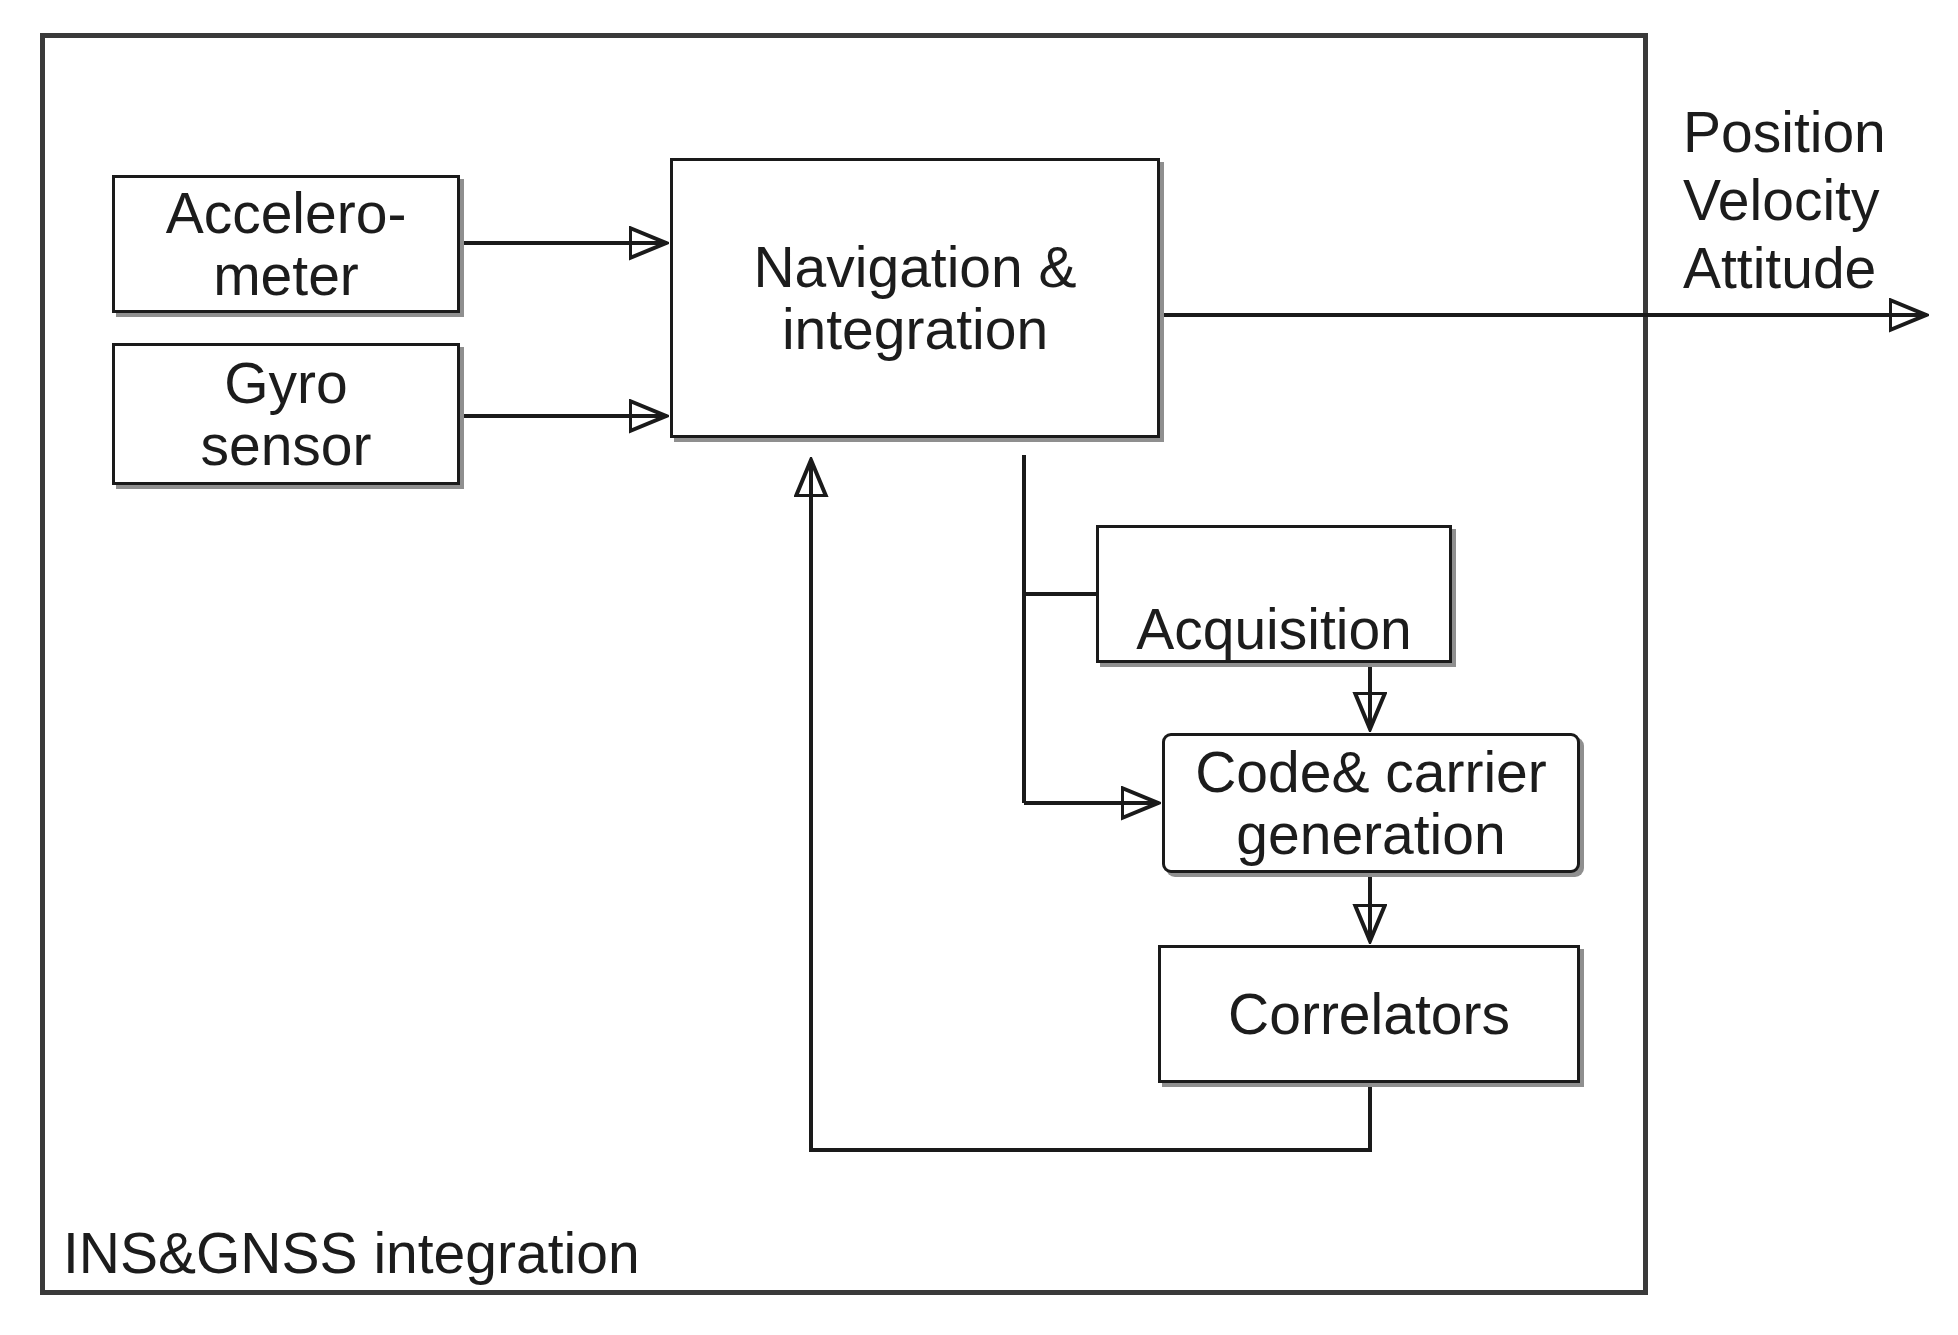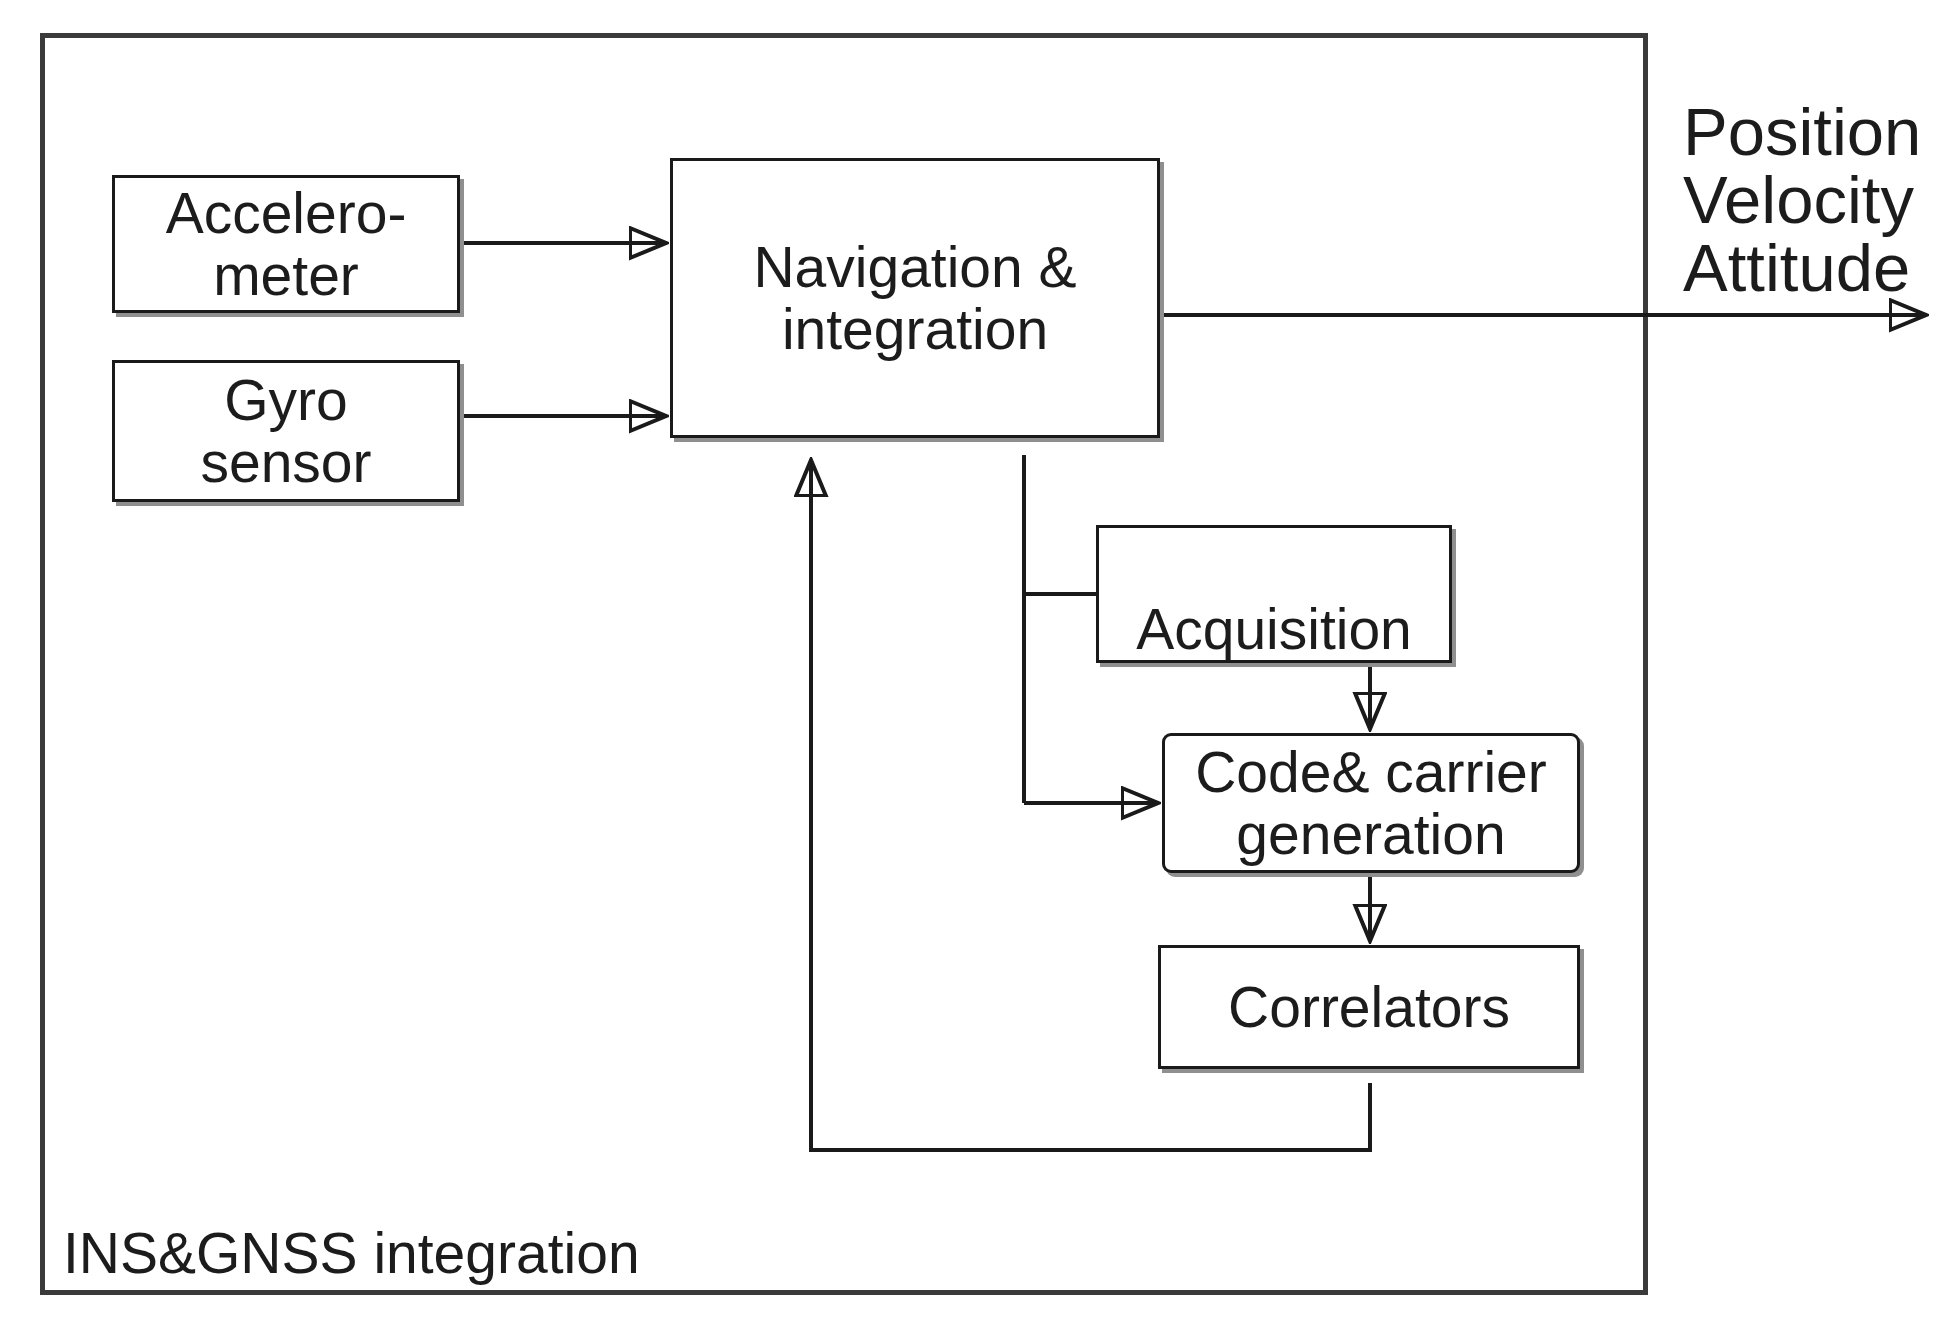--- a/index.html
+++ b/index.html
@@ -47,30 +47,30 @@
     text-align:center;
     z-index:3;
   }
   .node-label{
     white-space:pre-line;
     font-size:57px;
     line-height:62px;
     color:var(--text);
   }
   .node-accelerometer{left:112px;top:175px;width:348px;height:138px;}
-  .node-gyro{left:112px;top:360px;width:348px;height:142px;}
+  .node-gyro{left:112px;top:343px;width:348px;height:142px;}
   .node-navigation{left:670px;top:158px;width:490px;height:280px;}
   .node-acquisition{left:1096px;top:525px;width:356px;height:138px;align-items:flex-end;}
   .node-code-carrier{left:1162px;top:733px;width:418px;height:140px;border-radius:9px;}
-  .node-correlators{left:1158px;top:945px;width:422px;height:124px;}
+  .node-correlators{left:1158px;top:945px;width:422px;height:138px;}
   .output-label{
     position:absolute;
     left:1683px;top:98px;
     white-space:pre-line;
-    font-size:67px;
+    font-size:57px;
     line-height:68px;
     z-index:3;
   }
   .boundary-label{
     position:absolute;
     left:63px;top:1222px;
     font-size:57px;
     line-height:62px;
     z-index:3;
   }

